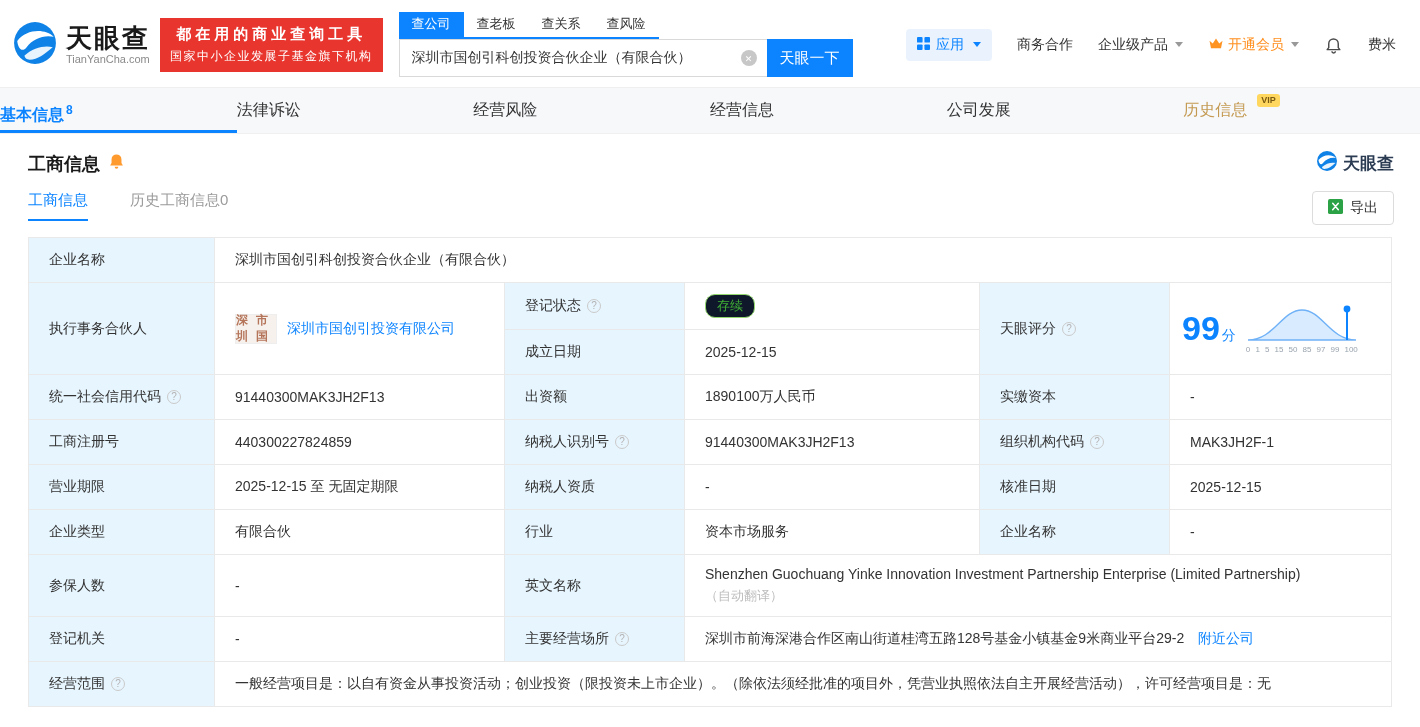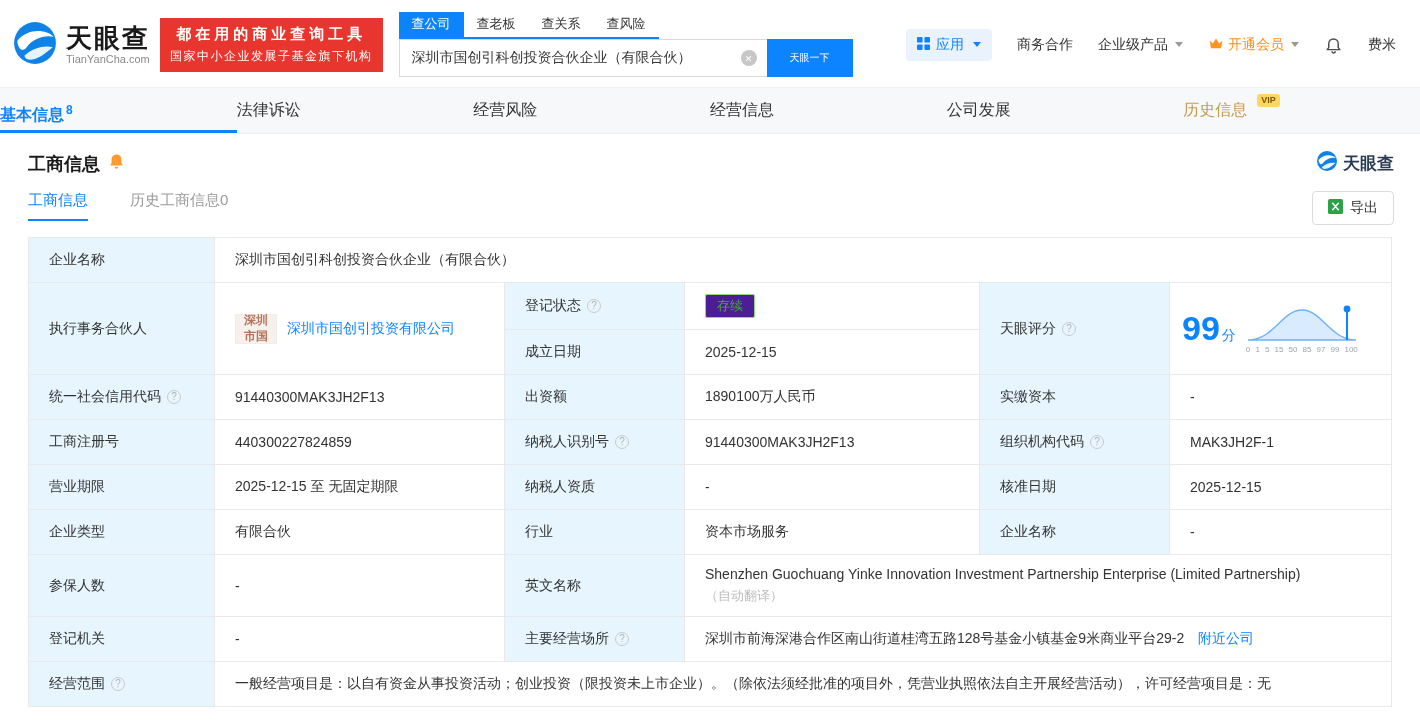--- a/index.html
+++ b/index.html
@@ -19,21 +19,21 @@
   .search-tab{font-size:13px;padding:3px 13px 4px;color:#333;cursor:pointer;}
   .search-tab.active{background:#0d84ff;color:#fff;}
   .search-row{display:flex;}
   .input-wrap{position:relative;width:368px;}
   .search-input{width:100%;height:38px;border:1px solid #d9d9d9;border-right:none;
       padding:0 34px 0 12px;font-size:14px;color:#333;outline:none;
       font-family:"Liberation Sans","DejaVu Sans",sans-serif;}
   .clear-btn{position:absolute;right:10px;top:11px;width:16px;height:16px;border-radius:50%;
       background:#c7c7c7;color:#fff;font-size:11px;line-height:16px;text-align:center;cursor:pointer;}
   .clear-btn::after{content:"✕";font-size:9px;}
-  .search-btn{height:38px;width:86px;background:#0d84ff;color:#fff;font-size:10px;border:none;cursor:pointer;}
+  .search-btn{height:38px;width:86px;background:#0d84ff;color:#fff;font-size:15px;border:none;cursor:pointer;}
   .top-menu{margin-left:auto;display:flex;align-items:center;gap:25px;font-size:14px;white-space:nowrap;}
   .menu-item{cursor:pointer;color:#333;display:flex;align-items:center;gap:4px;}
   .apps-pill{background:#e9f2fd;color:#0d84ff;padding:7px 11px;border-radius:4px;display:flex;
       align-items:center;gap:6px;cursor:pointer;font-size:14px;}
   .caret{width:0;height:0;border-left:4px solid transparent;border-right:4px solid transparent;
       border-top:5px solid currentColor;display:inline-block;margin-left:3px;}
   .caret.gray{color:#999;}
   .vip-menu{color:#ff8f1f;}
   .bell-btn{cursor:pointer;display:flex;align-items:center;}
   
@@ -56,25 +56,25 @@
   .export-btn{margin-left:auto;display:flex;align-items:center;gap:7px;border:1px solid #dcdcdc;
       border-radius:4px;padding:7px 15px;font-size:14px;color:#333;cursor:pointer;background:#fff;}
   
   .info-table{width:1364px;margin:2px 28px 0;border-collapse:collapse;table-layout:fixed;font-size:14px;}
   .info-table td{border:1px solid #e9e9e9;padding:11px 14px 11px 20px;color:#333;height:45px;vertical-align:middle;}
   td.lbl{background:#e7f5fe;}
   .q{display:inline-block;width:14px;height:14px;border:1px solid #cacaca;border-radius:50%;
       color:#b3b3b3;font-size:10px;line-height:12px;text-align:center;margin-left:6px;
       vertical-align:1px;cursor:pointer;}
   .q::after{content:"?";}
-  .status-badge{display:inline-block;background:#4c1d95;border:1px solid #93d86f;color:#3fae34;
-      padding:2px 11px;border-radius:2px;font-size:13px;}
+  .status-badge{display:inline-block;background:#0f172a;border:1px solid #93d86f;color:#3fae34;
+      padding:2px 11px;border-radius:10px;font-size:13px;}
   .partner{display:flex;align-items:center;gap:10px;}
   .partner-logo{width:42px;height:30px;background:#f6f1ec;border:1px solid #eee;color:#b5755a;
-      font-size:12px;font-weight:bold;display:flex;flex-direction:column;align-items:center;
+      font-size:12px;font-weight:bold;display:flex;flex-direction:row;align-items:center;
       justify-content:center;line-height:1.3;flex:none;}
   .blue-link{color:#0d84ff;cursor:pointer;}
   .score-cell{padding:4px 8px 4px 12px !important;}
   .score-flex{display:flex;align-items:center;gap:10px;}
   .score-num{font-size:34px;font-weight:bold;color:#0d84ff;}
   .score-unit{font-size:14px;color:#0d84ff;margin-left:2px;}
   .score-chart{display:flex;flex-direction:column;}
   .score-axis{display:flex;justify-content:space-between;width:112px;font-size:8px;color:#9aa4ae;margin-top:1px;}
   .auto-note{color:#bdbdbd;margin-top:5px;font-size:13px;}
   .dash{color:#333;}

